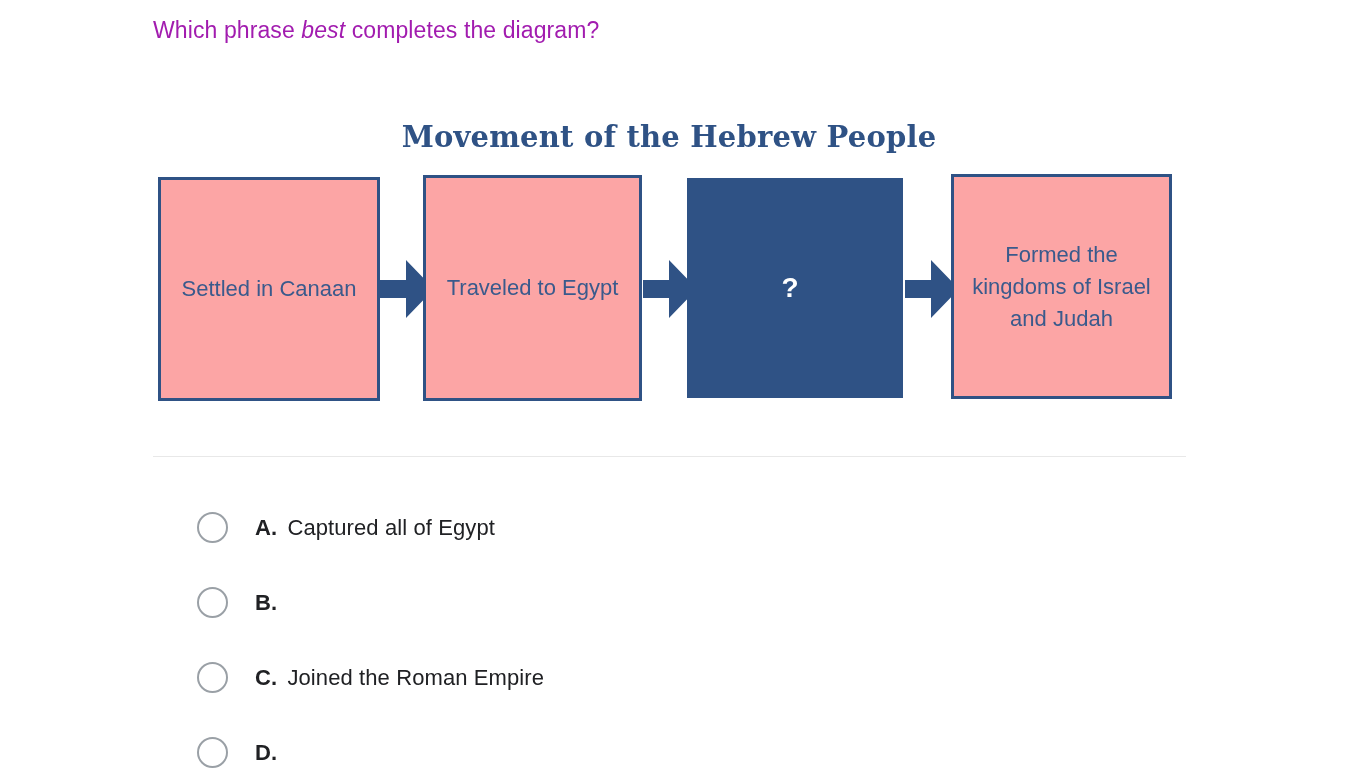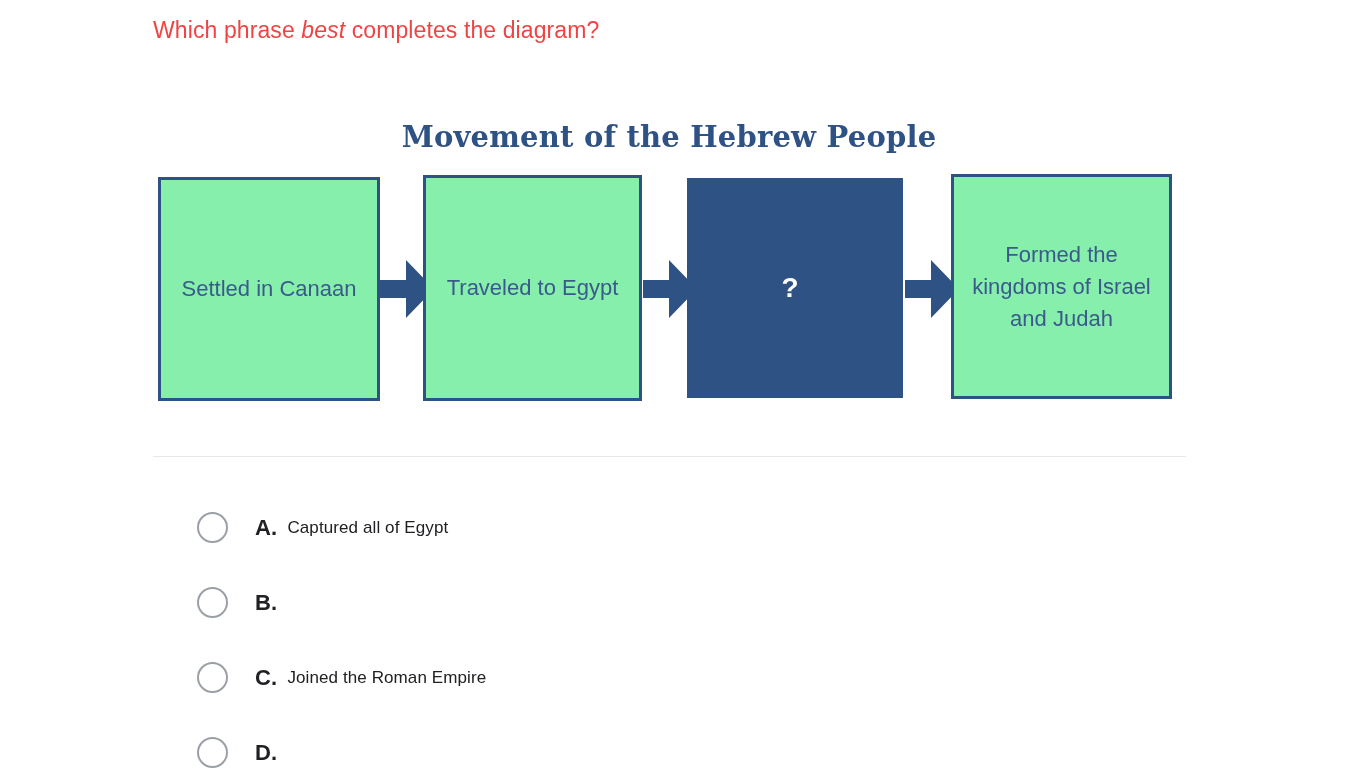--- a/index.html
+++ b/index.html
@@ -15,21 +15,21 @@
     overflow: hidden;
   }
 
   
   .question-prompt {
     position: absolute;
     left: 153px;
     top: 14px;
     font-size: 23px;
     line-height: 32px;
-    color: #ef4444;
+    color: #a21caf;
     letter-spacing: 0.1px;
     white-space: nowrap;
   }
   .question-prompt em {
     font-style: italic;
   }
 
   
   .diagram {
     position: absolute;
@@ -54,21 +54,21 @@
 
   .flow-box {
     position: absolute;
     box-sizing: border-box;
     display: flex;
     align-items: center;
     justify-content: center;
     text-align: center;
   }
   .flow-box.outline {
-    background: #86efac;
+    background: #fca5a5;
     border: 3px solid #2F5285;
   }
   .flow-box.filled {
     background: #2F5285;
     border: 0;
   }
   .flow-box .box-text {
     font-family: "Liberation Sans", sans-serif;
     font-size: 22px;
     line-height: 32px;
@@ -134,21 +134,21 @@
     background: #ffffff;
   }
   .option-letter {
     font-size: 22px;
     font-weight: bold;
     color: #202124;
     margin-left: 27px;
     letter-spacing: 0.2px;
   }
   .option-text {
-    font-size: 17px;
+    font-size: 22px;
     color: #202124;
     margin-left: 10px;
     letter-spacing: 0.1px;
     white-space: nowrap;
   }
 </style>
 </head>
 <body>
 
 <div class="question-prompt"><span>Which phrase </span><em>best</em><span> completes the diagram?</span></div>

